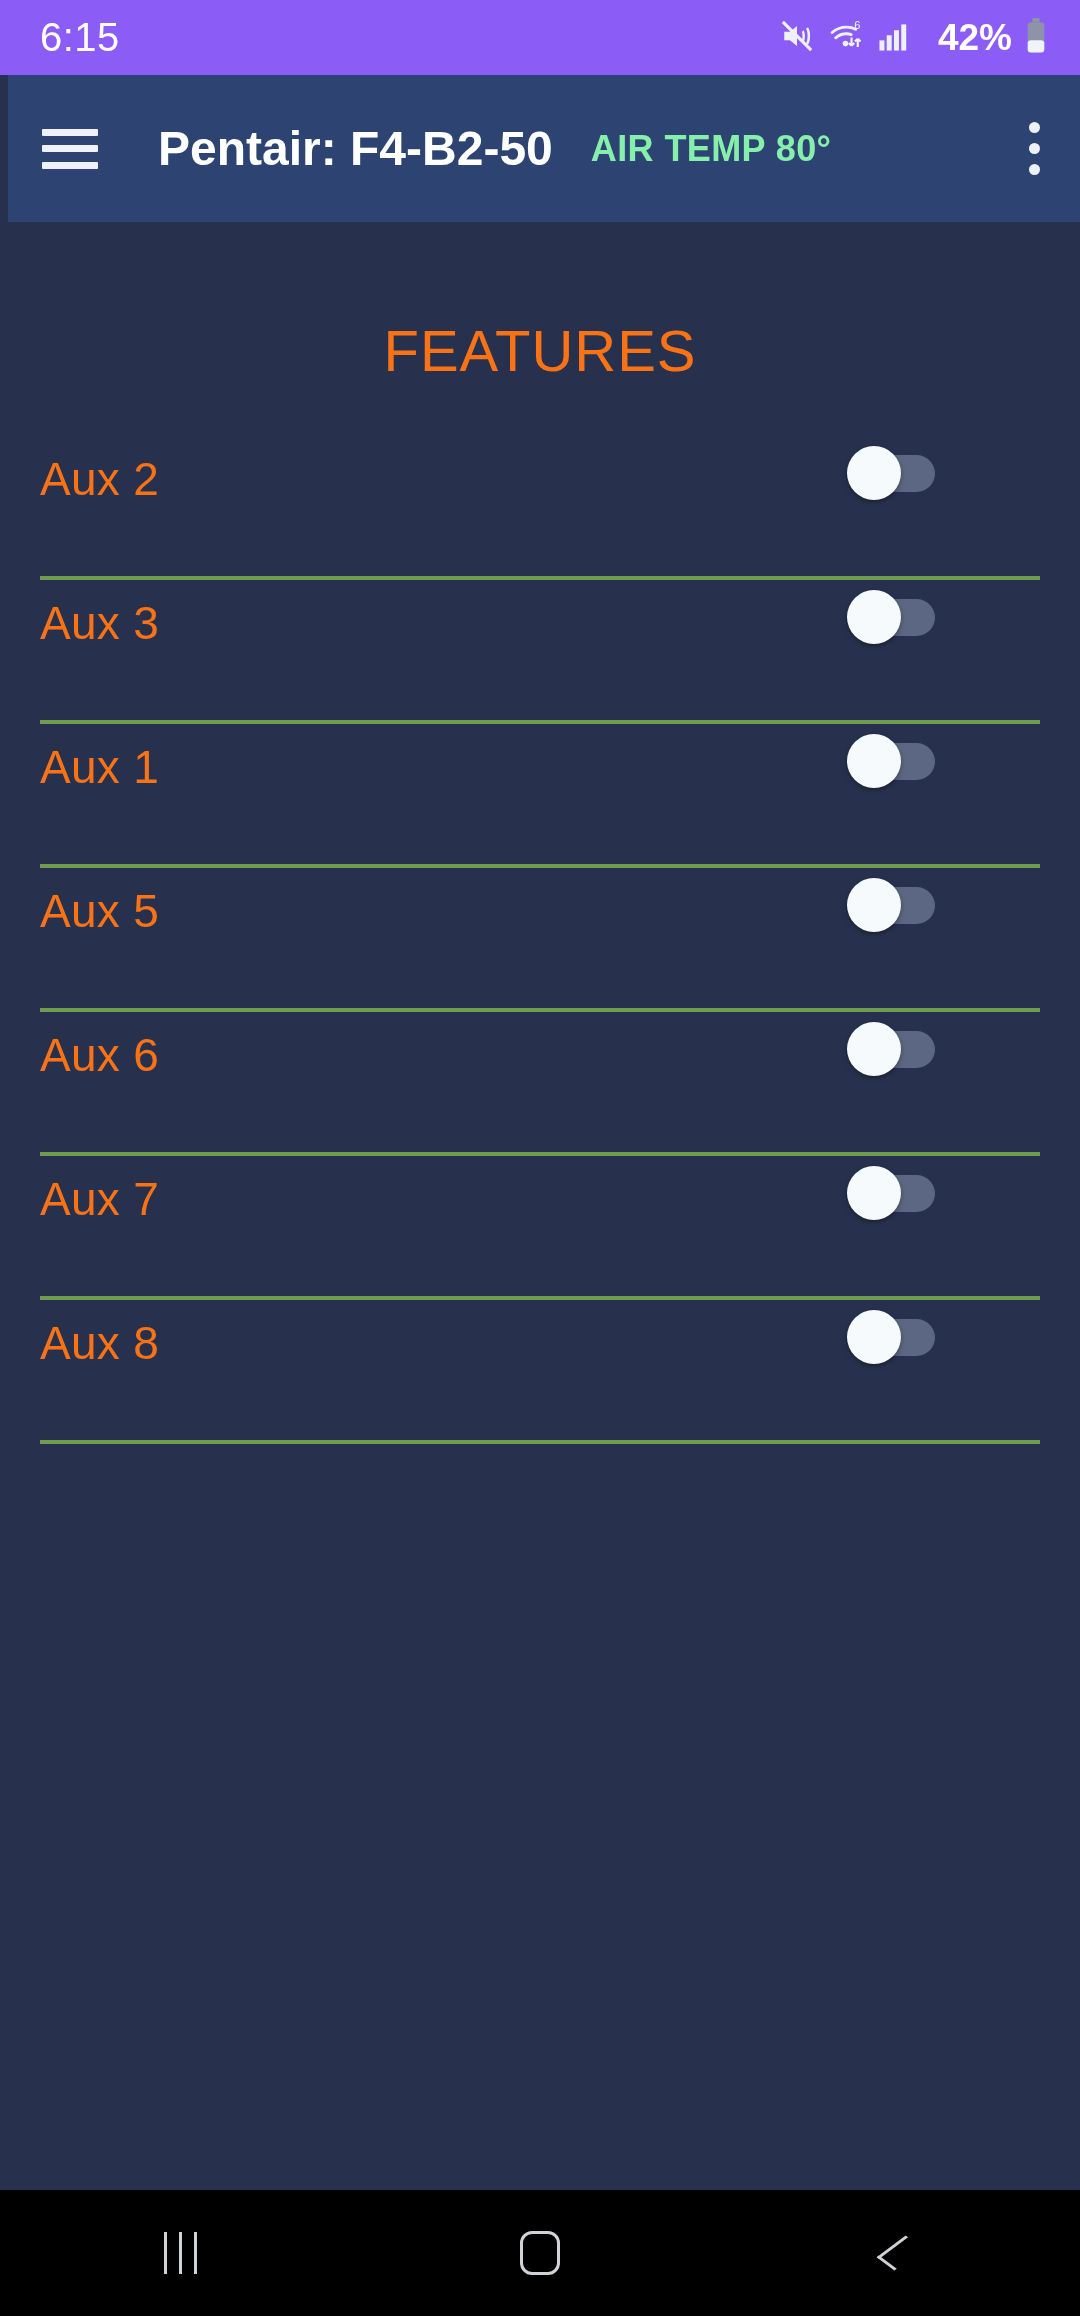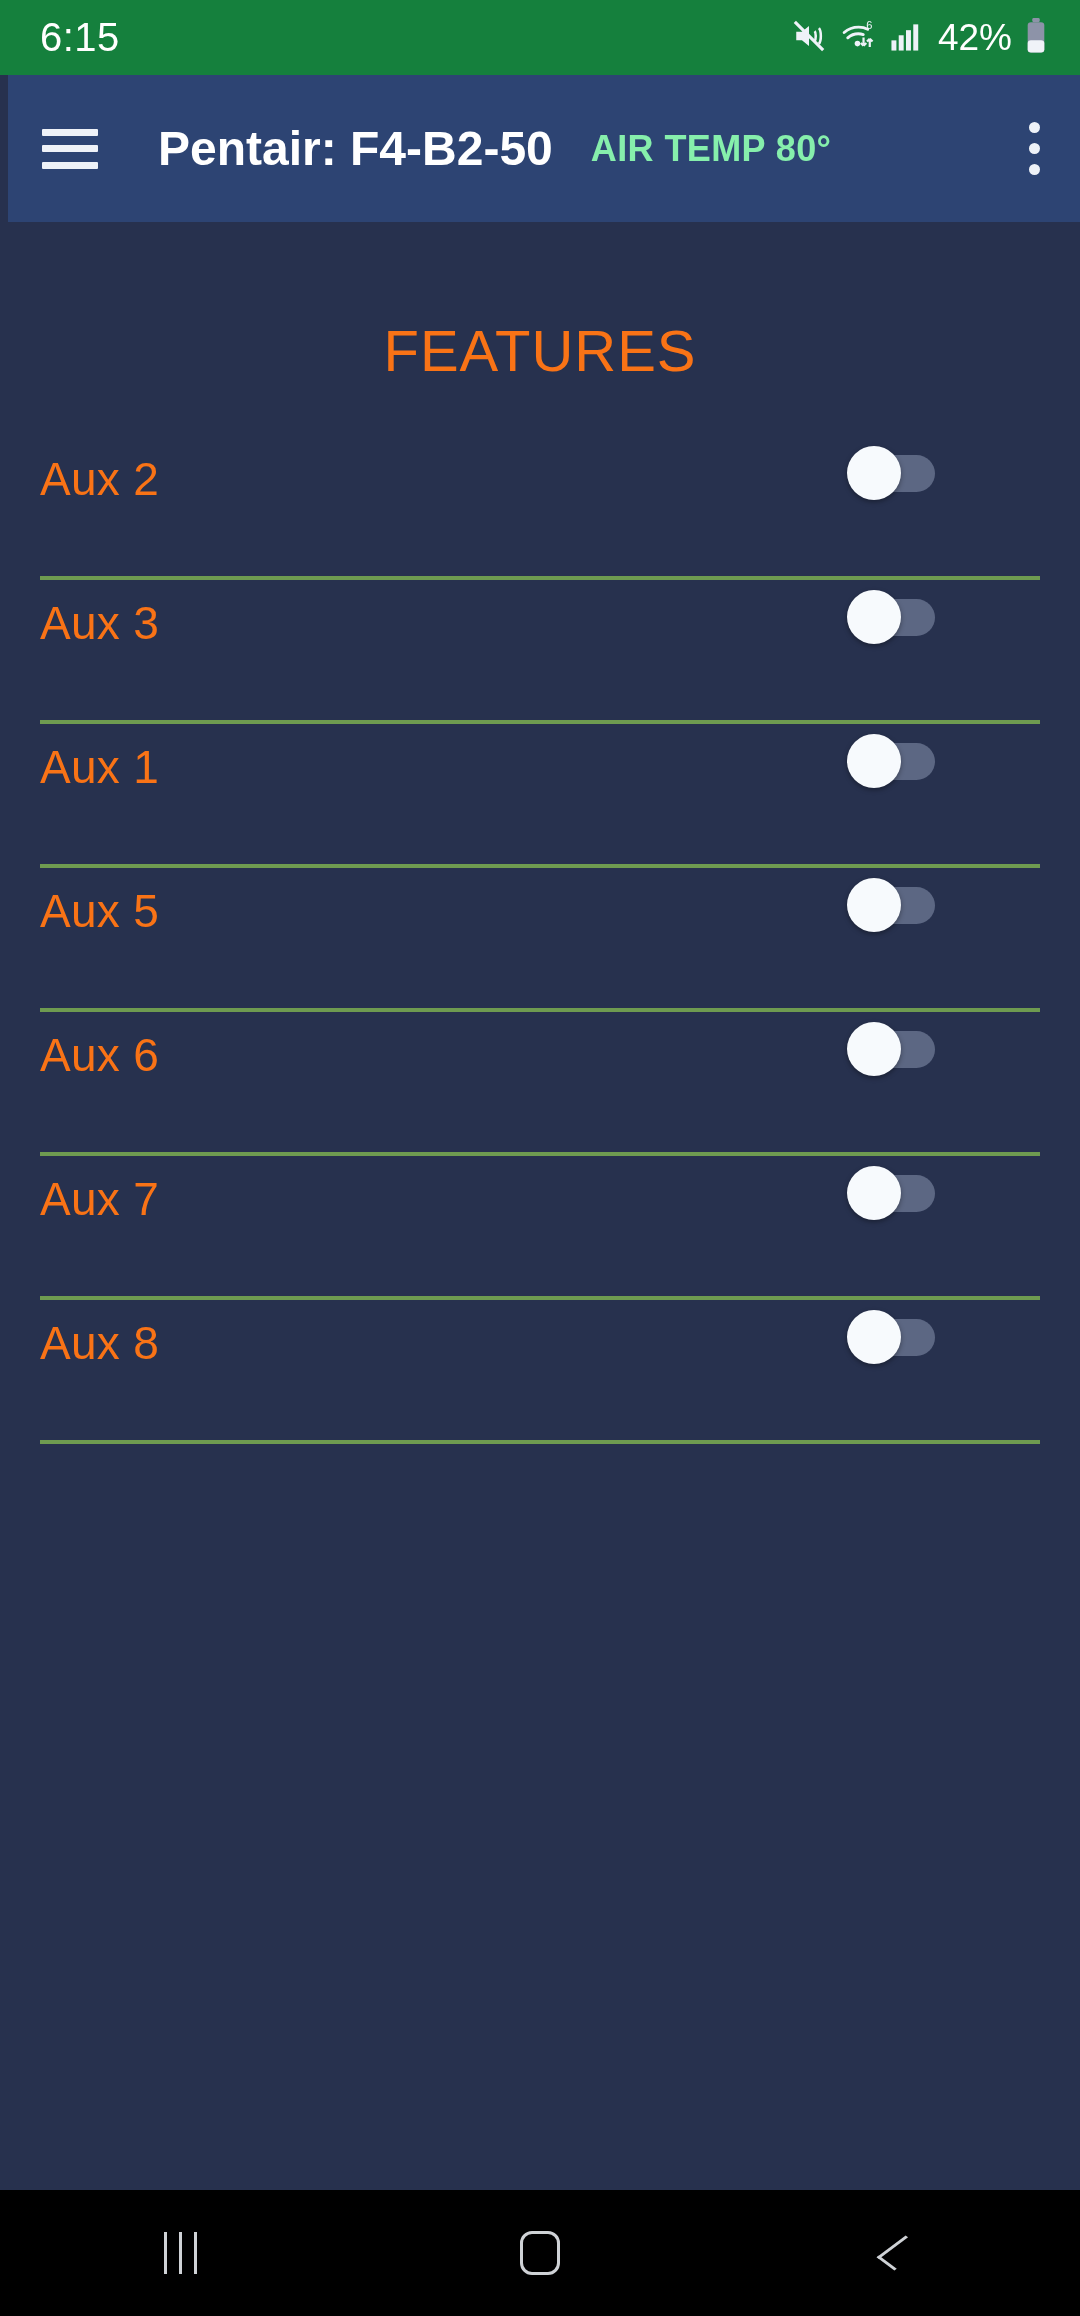--- a/index.html
+++ b/index.html
@@ -12,34 +12,34 @@
   #screen {
     position:relative;
     width:1080px; height:2316px;
     background:#27314e;
   }
 
   
   .status-bar {
     position:absolute; top:0; left:0;
     width:1080px; height:75px;
-    background:#15803d;
+    background:#8b5cf6;
     display:flex; align-items:center;
     padding:0 34px 0 40px;
   }
   .status-time {
     color:#fff; font-size:40px; letter-spacing:0.5px;
   }
   .status-right {
     margin-left:auto;
     display:flex; align-items:center; gap:14px;
   }
   .status-right .sicon { display:block; }
   .status-batt-text {
-    color:#fff; font-size:37px; font-weight:400; margin-left:2px;
+    color:#fff; font-size:37px; font-weight:700; margin-left:14px;
   }
 
   
   .app-bar {
     position:absolute; top:75px; left:8px;
     width:1080px; height:147px;
     background:#2d4473;
     display:flex; align-items:center;
   }
   .hamburger {

